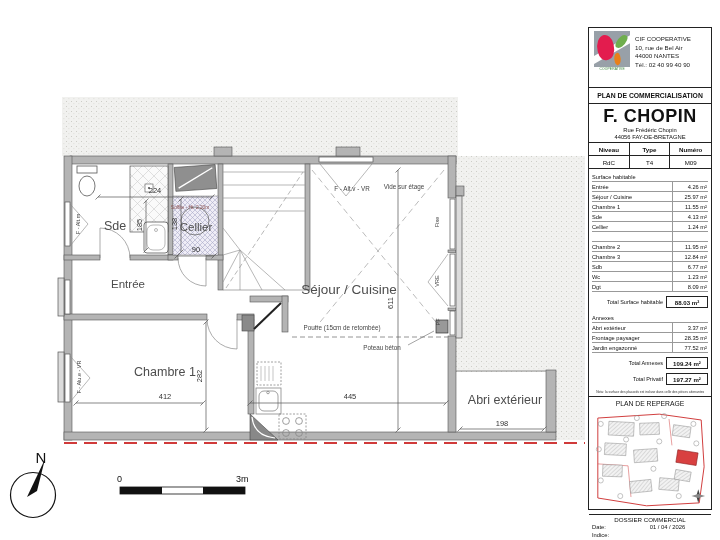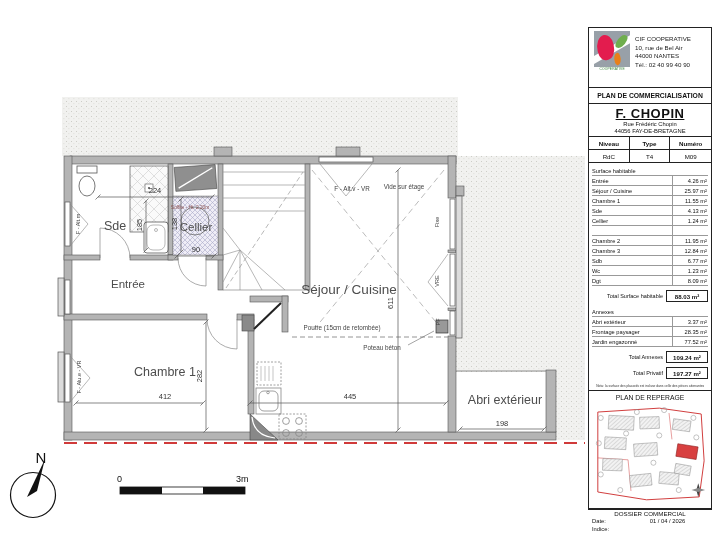--- a/index.html
+++ b/index.html
@@ -32,21 +32,21 @@
   .logo-leaf{position:absolute;right:4px;top:3px;width:9px;height:15px;background:#6fae4e;
          border-radius:70% 30% 70% 30%;transform:rotate(24deg);}
   .logo-leaf2{position:absolute;right:9px;bottom:2px;width:7px;height:12px;background:#e8801a;
          border-radius:70% 30% 70% 30%;transform:rotate(-18deg);}
   .logo-caption{font-size:6px;color:#2e7d32;transform:scale(.55);transform-origin:50% 0;
          white-space:nowrap;letter-spacing:.3px;}
   .company{font-size:6.2px;line-height:1.4;padding-top:4px;color:#222;}
   .doc-title{border-top:1px solid #222;border-bottom:1px solid #222;text-align:center;
          font-weight:bold;font-size:6.8px;padding:4px 0;}
   .project{text-align:center;padding:2px 0 1px;}
-  .project-name{font-weight:bold;font-size:13px;letter-spacing:.5px;text-decoration:underline;}
+  .project-name{font-weight:bold;font-size:18px;letter-spacing:.5px;}
   .project-addr{font-size:5.8px;line-height:1.25;}
   .unit-table{display:grid;grid-template-columns:1fr 1fr 1fr;border-top:1px solid #222;
          border-bottom:1px solid #222;text-align:center;}
   .unit-table .cell{font-size:6.2px;padding:2.5px 0;border-right:1px solid #222;}
   .unit-table .cell:nth-child(3n){border-right:none;}
   .unit-table .hdr{font-weight:bold;border-bottom:1px solid #222;}
   .surfaces{padding:3px 3px 0;}
   .sec-title{font-size:5.6px;margin:2px 0 1px;}
   .slist{border-top:1px solid #999;}
   .srow{display:flex;align-items:center;height:9px;border-bottom:1px solid #999;}

